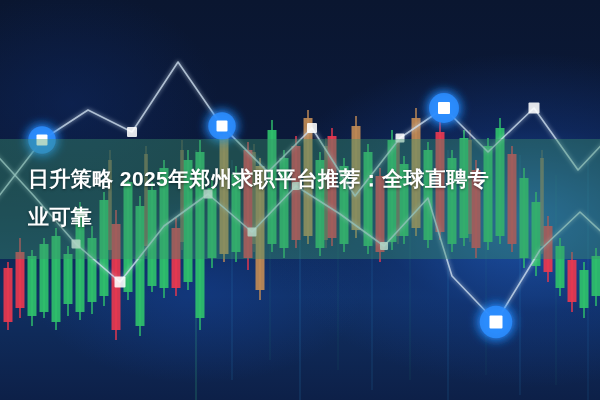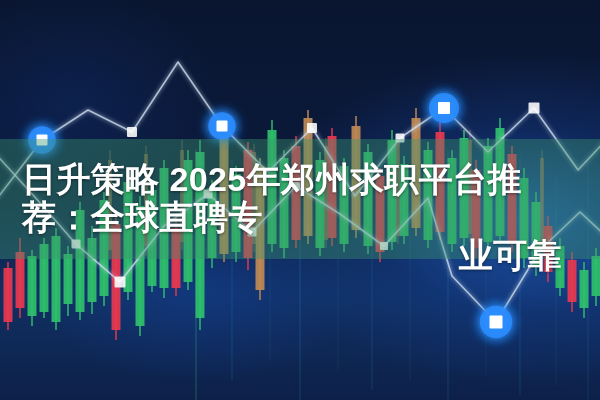--- a/index.html
+++ b/index.html
@@ -32,35 +32,35 @@
   
   .band{
     position:absolute;left:0;width:600px;
     background:rgba(60,150,110,0.40);
     backdrop-filter:none;
   }
 
   
   .headline{
     position:absolute;
-    left:0;right:16px;
+    left:0;right:0;
     top:160px;
-    padding:0 22px;
+    padding:0 28px;
     box-sizing:border-box;
     color:#ffffff;
-    font-size:34px;
+    font-size:21px;
     font-weight:bold;
     line-height:38px;
     letter-spacing:.4px;
     text-align:center;
     text-shadow:0 1px 3px rgba(0,0,0,.45);
     white-space:normal;
   }
   .headline .l1{display:block;text-align:left;}
-  .headline .l2{display:block;text-align:right;}
+  .headline .l2{display:block;text-align:left;}
 </style>
 </head>
 <body>
 
 <div id="stage">
 
   <div class="bg-fix"></div>
   <div class="bg-glow"></div>
 
   <svg class="vstreaks" id="streaks" width="600" height="400">

